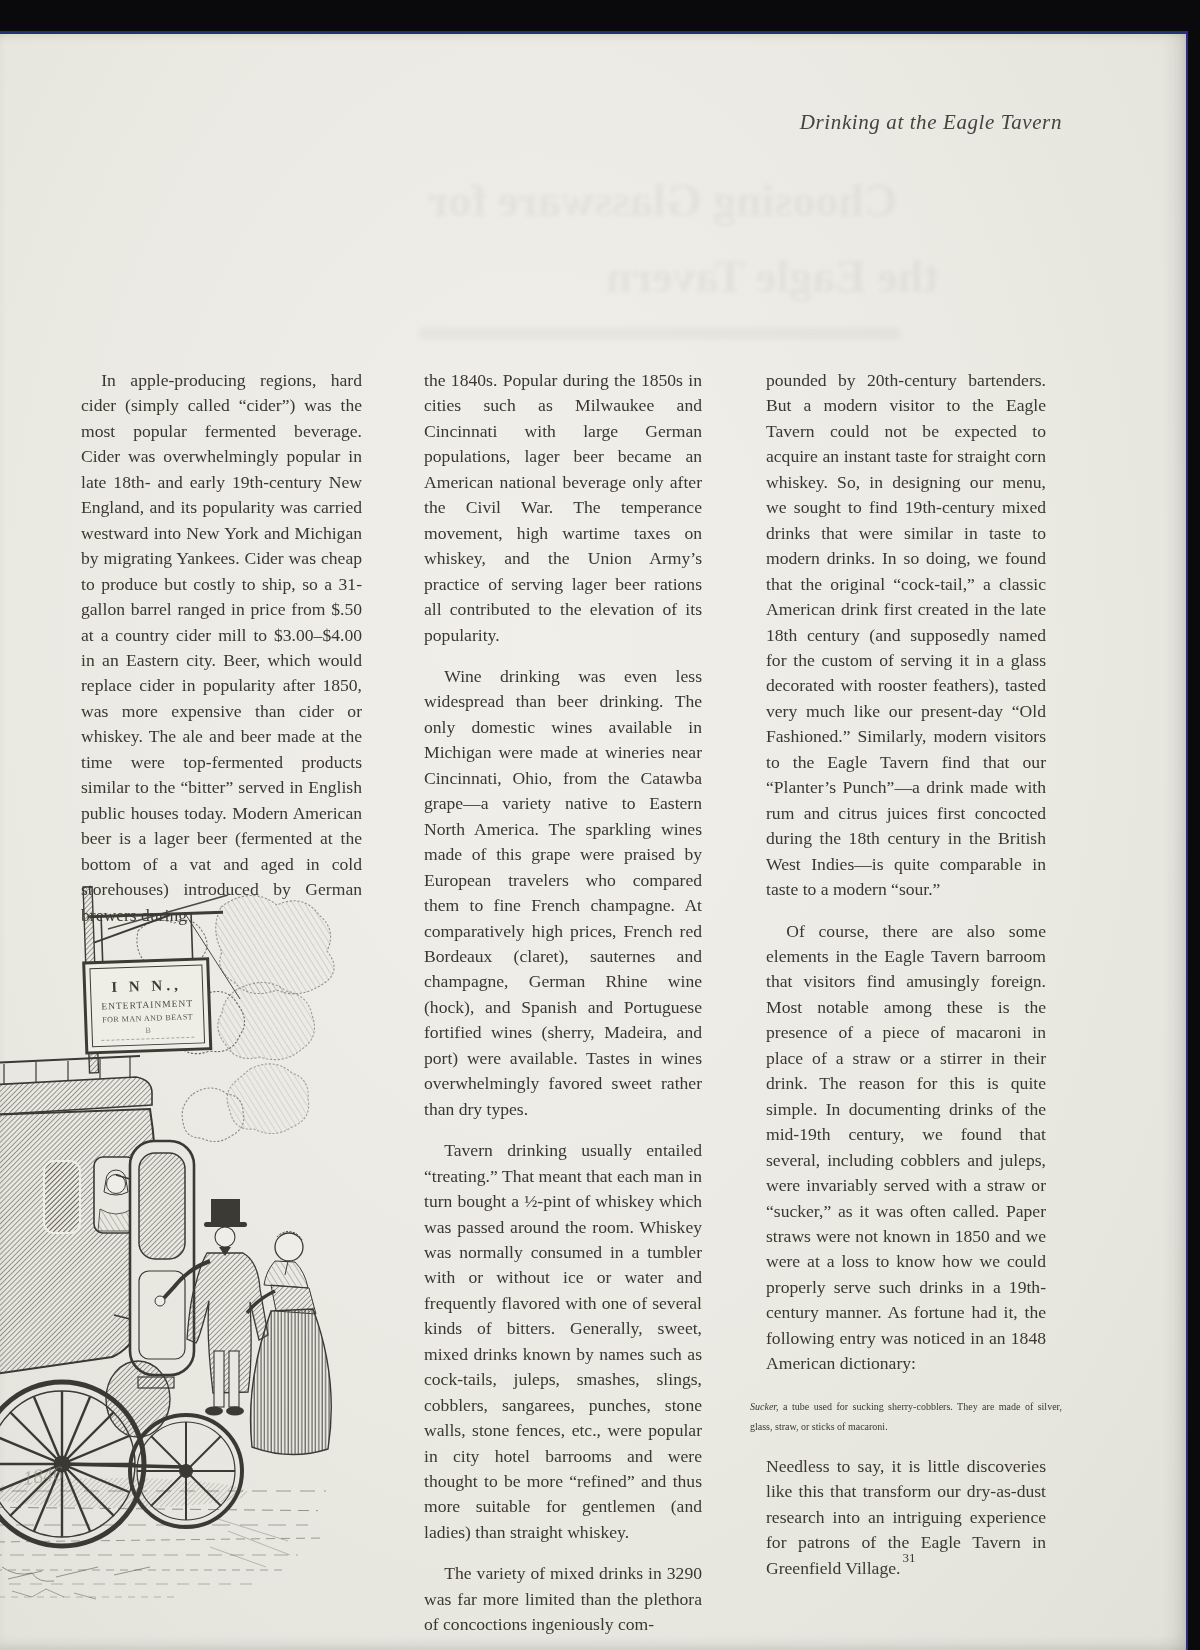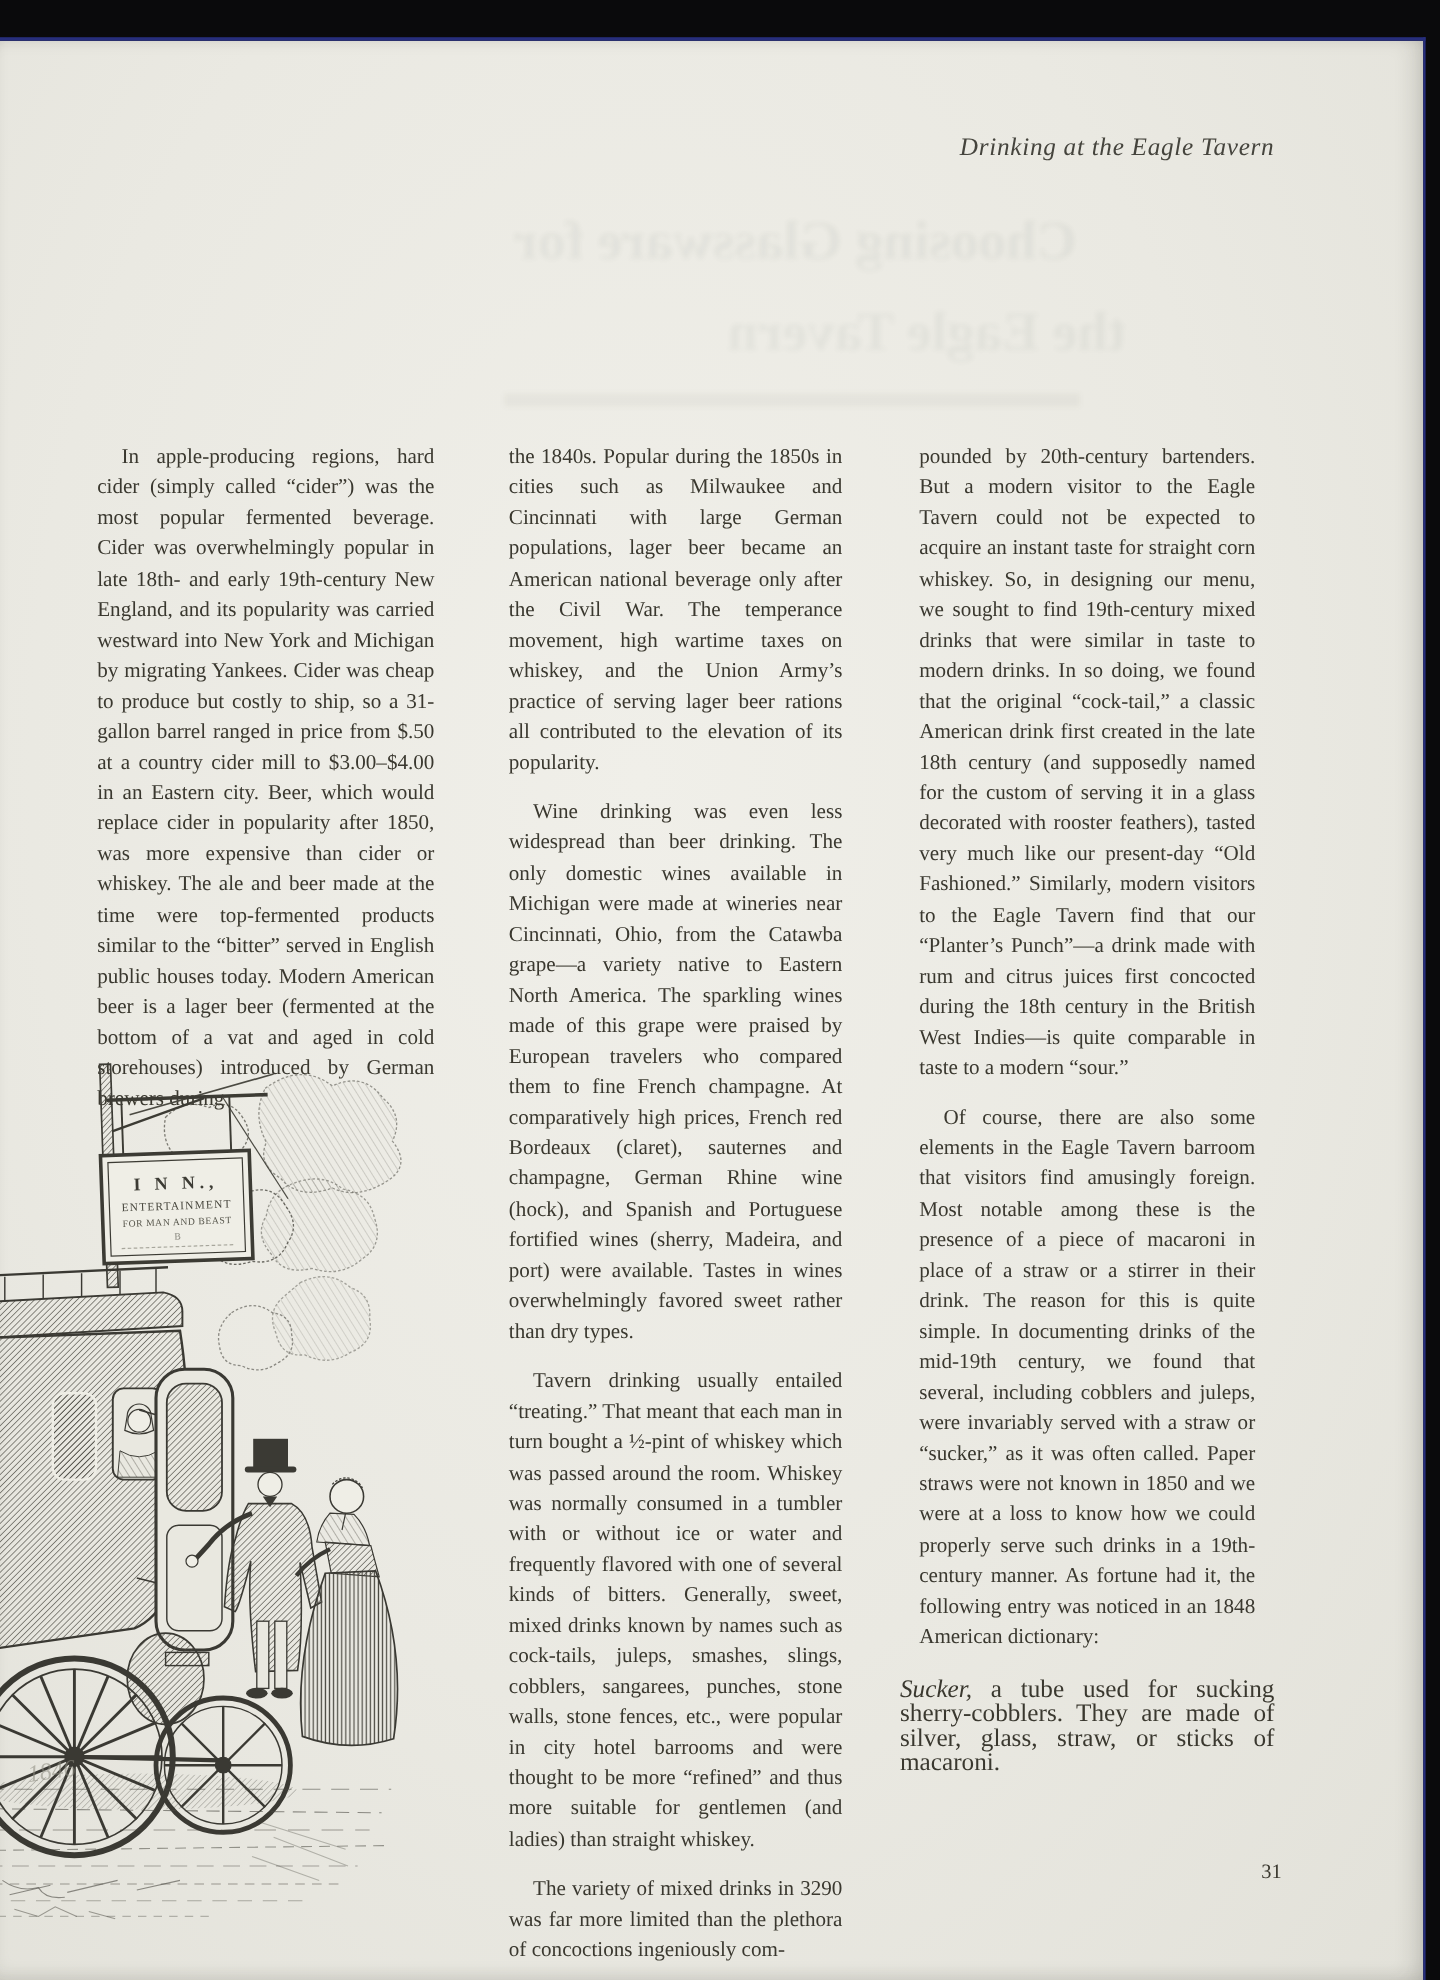--- a/index.html
+++ b/index.html
@@ -37,26 +37,26 @@
     font-size:17.6px;line-height:25.45px;color:#3a382f;
     text-align:justify;
   }
   .col p{margin:16px;}
   .col p.indent{text-indent:1.15em;}
   .col-1{left:65px;width:313px;}
   .col-2{left:408px;width:310px;}
   .col-3{left:750px;width:312px;}
   .quote{
     margin:20px 0 6px 0;
-    font-size:21px;line-height:20.6px;text-align:justify;color:#3a382f;
+    font-size:10px;line-height:20.6px;text-align:justify;color:#3a382f;
   }
   .quote .lead{font-style:italic;}
   .page-number{
     position:absolute;left:750px;top:1516px;width:318px;
-    text-align:right;font-size:17px;color:#3a382f;
+    text-align:center;font-size:13px;color:#3a382f;
   }
   .illustration{
     position:absolute;left:-12px;top:845px;width:350px;height:740px;
   }
   svg text{font-family:"Liberation Serif","DejaVu Serif",serif;}
 </style>
 </head>
 <body>
 
 <div class="page">
@@ -75,20 +75,21 @@
     <p>the 1840s. Popular during the 1850s in cities such as Milwaukee and Cincinnati with large German populations, lager beer became an American national beverage only after the Civil War. The temperance movement, high wartime taxes on whiskey, and the Union Army’s practice of serving lager beer rations all contributed to the elevation of its popularity.</p>
     <p class="indent">Wine drinking was even less widespread than beer drinking. The only domestic wines available in Michigan were made at wineries near Cincinnati, Ohio, from the Catawba grape—a variety native to Eastern North America. The sparkling wines made of this grape were praised by European travelers who compared them to fine French champagne. At comparatively high prices, French red Bordeaux (claret), sauternes and champagne, German Rhine wine (hock), and Spanish and Portuguese fortified wines (sherry, Madeira, and port) were available. Tastes in wines overwhelmingly favored sweet rather than dry types.</p>
     <p class="indent">Tavern drinking usually entailed “treating.” That meant that each man in turn bought a ½-pint of whiskey which was passed around the room. Whiskey was normally consumed in a tumbler with or without ice or water and frequently flavored with one of several kinds of bitters. Generally, sweet, mixed drinks known by names such as cock-tails, juleps, smashes, slings, cobblers, sangarees, punches, stone walls, stone fences, etc., were popular in city hotel barrooms and were thought to be more “refined” and thus more suitable for gentlemen (and ladies) than straight whiskey.</p>
     <p class="indent">The variety of mixed drinks in 3290 was far more limited than the plethora of concoctions ingeniously com-</p>
   </div>
 
   <div class="col col-3">
     <p>pounded by 20th-century bartenders. But a modern visitor to the Eagle Tavern could not be expected to acquire an instant taste for straight corn whiskey. So, in designing our menu, we sought to find 19th-century mixed drinks that were similar in taste to modern drinks. In so doing, we found that the original “cock-tail,” a classic American drink first created in the late 18th century (and supposedly named for the custom of serving it in a glass decorated with rooster feathers), tasted very much like our present-day “Old Fashioned.” Similarly, modern visitors to the Eagle Tavern find that our “Planter’s Punch”—a drink made with rum and citrus juices first concocted during the 18th century in the British West Indies—is quite comparable in taste to a modern “sour.”</p>
     <p class="indent">Of course, there are also some elements in the Eagle Tavern barroom that visitors find amusingly foreign. Most notable among these is the presence of a piece of macaroni in place of a straw or a stirrer in their drink. The reason for this is quite simple. In documenting drinks of the mid-19th century, we found that several, including cobblers and juleps, were invariably served with a straw or “sucker,” as it was often called. Paper straws were not known in 1850 and we were at a loss to know how we could properly serve such drinks in a 19th-century manner. As fortune had it, the following entry was noticed in an 1848 American dictionary:</p>
     <div class="quote"><span class="lead">Sucker,</span><span> a tube used for sucking sherry-cobblers. They are made of silver, glass, straw, or sticks of macaroni.</span></div>
+    <p>Needless to say, it is little discoveries like this that transform our dry-as-dust research into an intriguing experience for patrons of the Eagle Tavern in Greenfield Village.</p>
   </div>
 
   <div class="page-number">31</div>
 
   <svg class="illustration" viewBox="0 0 350 740" width="350" height="740" xmlns="http://www.w3.org/2000/svg">
     <defs>
       <pattern id="ph1" width="3.6" height="3.6" patternUnits="userSpaceOnUse" patternTransform="rotate(45)">
         <line x1="0" y1="0" x2="0" y2="3.6" stroke="#45443c" stroke-width="1"></line>
       </pattern>
       <pattern id="ph2" width="3.4" height="3.4" patternUnits="userSpaceOnUse">

